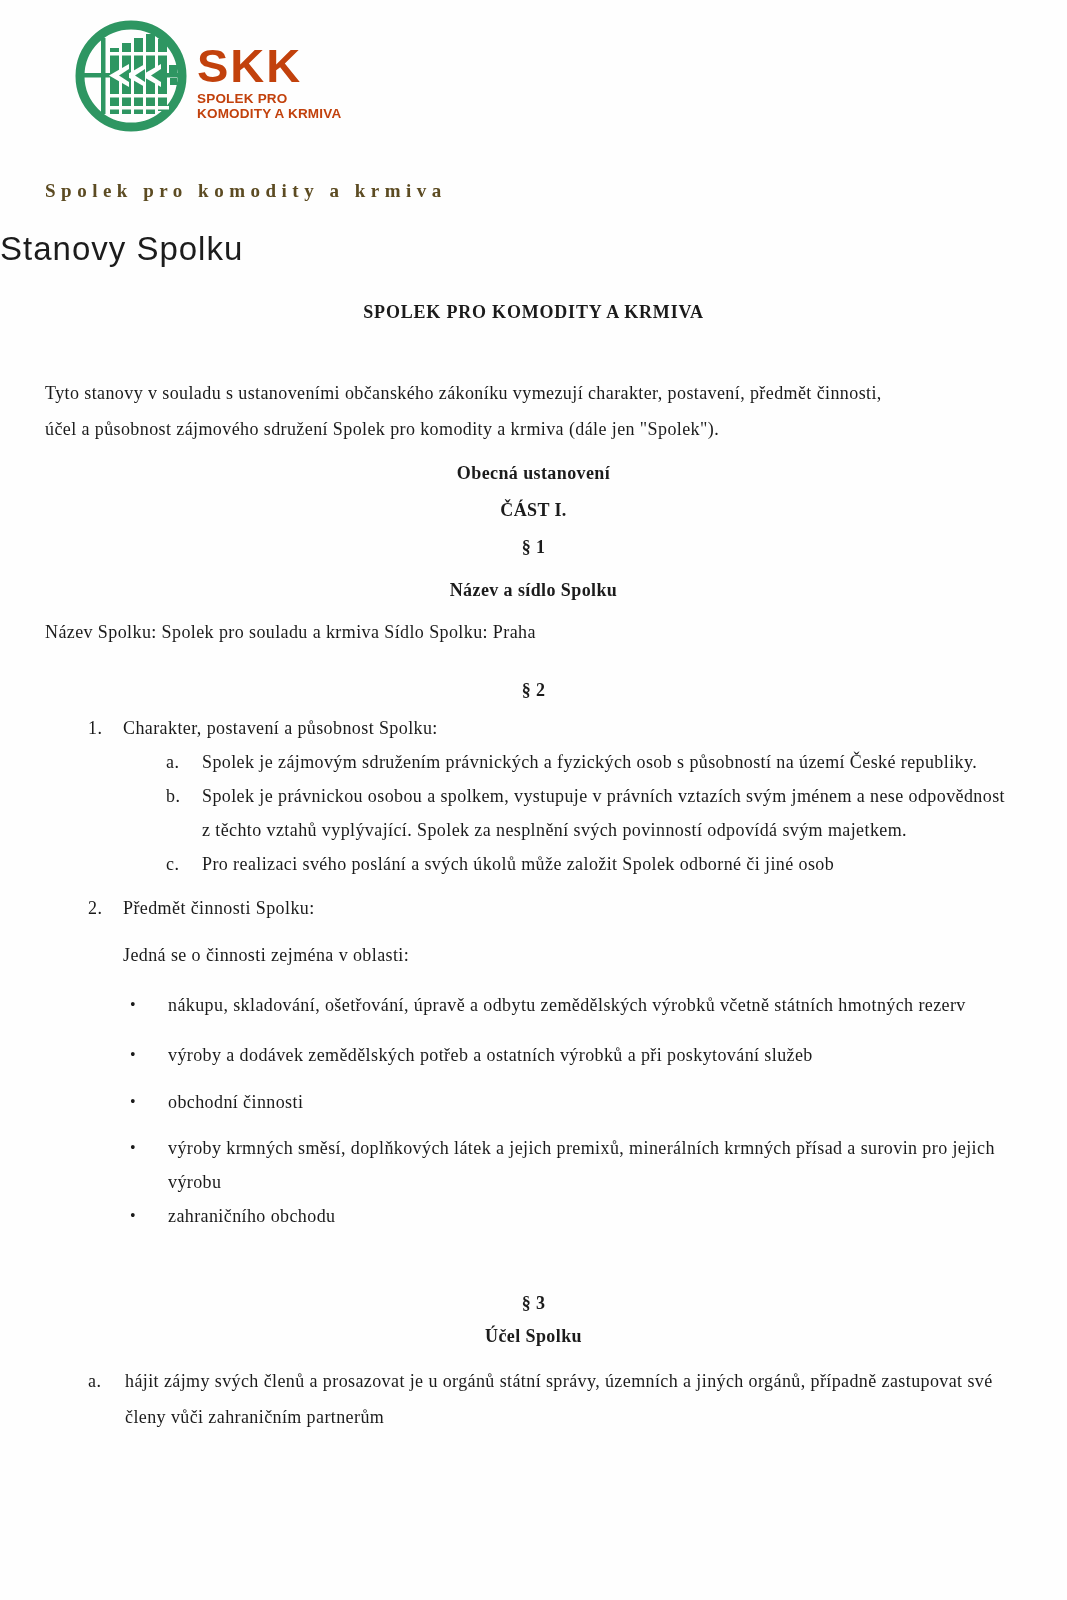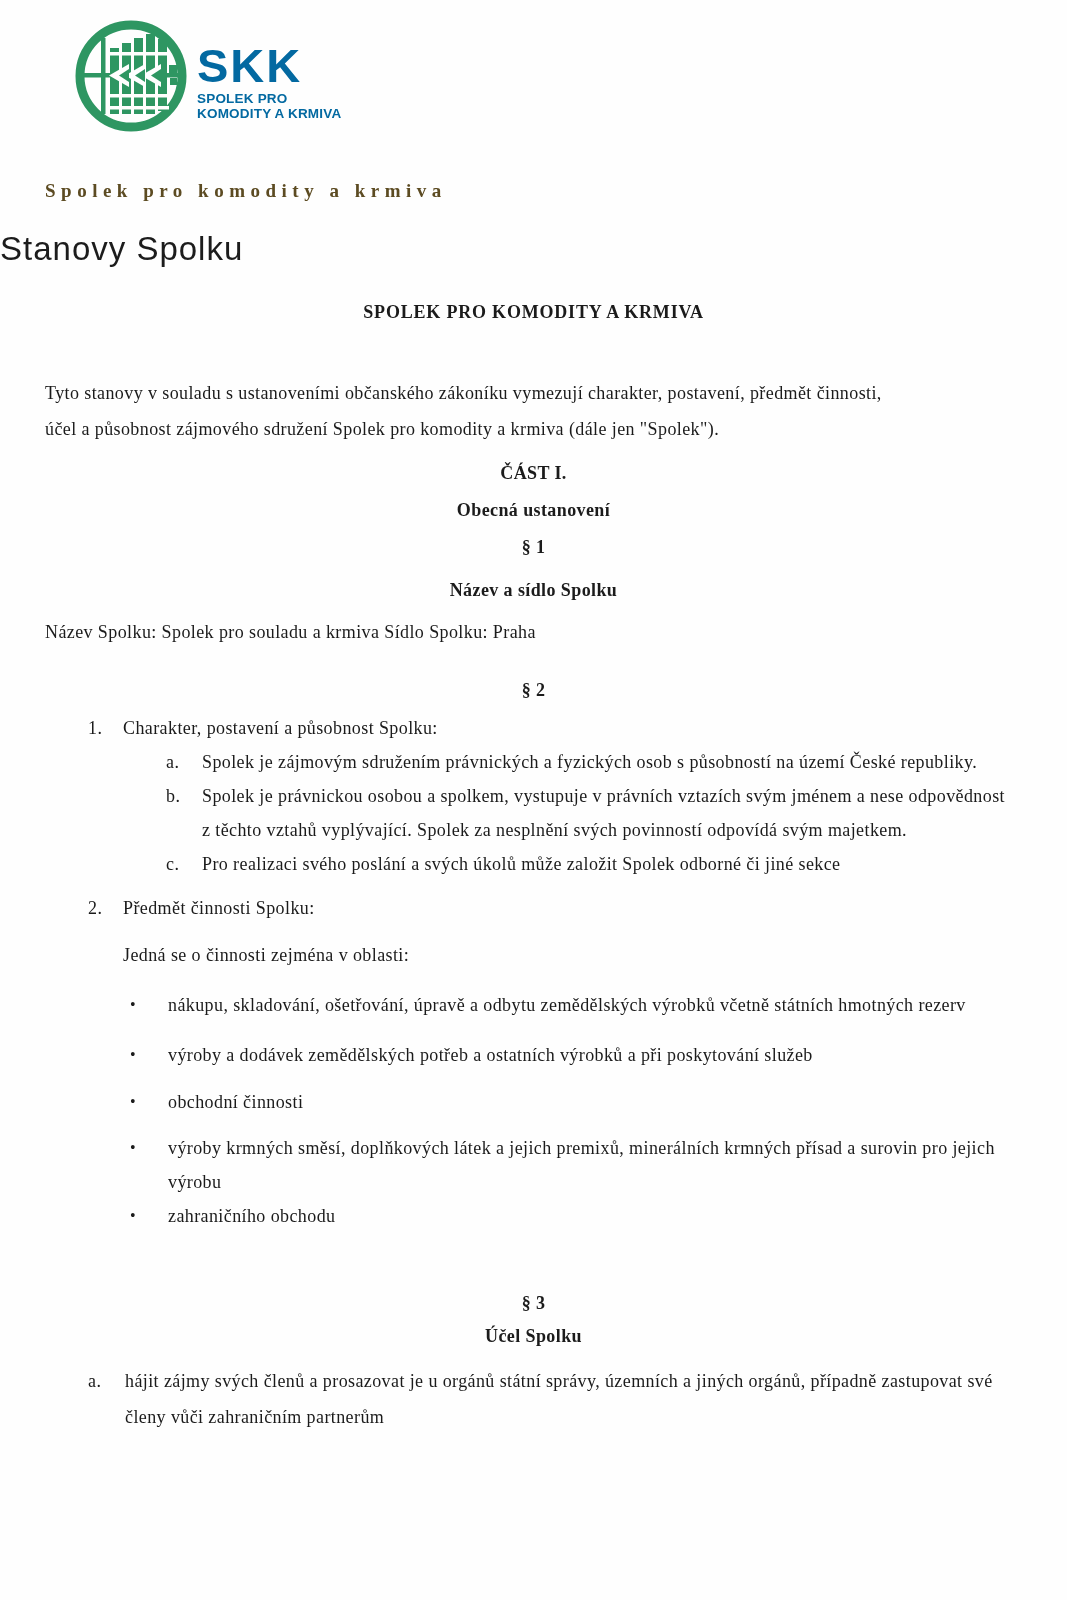--- a/index.html
+++ b/index.html
@@ -24,21 +24,21 @@
   
   .logo-row {
     display: flex;
     align-items: flex-start;
     margin: 18px 0 0 73px;
   }
   .logo-mark { width: 116px; height: 116px; flex: 0 0 auto; }
   .logo-text {
     margin: 26px 0 0 8px;
     font-family: "Liberation Sans", "DejaVu Sans", sans-serif;
-    color: #0369a1;
+    color: #c2410c;
   }
   .logo-acronym {
     font-size: 47px;
     font-weight: 700;
     line-height: 0.92;
     letter-spacing: 2px;
   }
   .logo-sub {
     margin-top: 4px;
     font-size: 13.5px;
@@ -196,22 +196,22 @@
     </div>
   </div>
 
   <div class="org-line">Spolek pro komodity a krmiva</div>
 
   <div class="doc-title">Stanovy Spolku</div>
   <div class="doc-subtitle">SPOLEK PRO KOMODITY A KRMIVA</div>
 
   <p class="intro">Tyto stanovy v souladu s ustanoveními občanského zákoníku vymezují charakter, postavení, předmět činnosti, účel a působnost zájmového sdružení Spolek pro komodity a krmiva (dále jen "Spolek").</p>
 
+  <div class="center-head">Obecná ustanovení</div>
   <div class="center-head">ČÁST I.</div>
-  <div class="center-head">Obecná ustanovení</div>
 
   <div class="center-head">§ 1</div>
   <div class="center-head mt22">Název a sídlo Spolku</div>
   <div class="body-line">Název Spolku: Spolek pro souladu a krmiva Sídlo Spolku: Praha</div>
 
   <div class="center-head mt37">§ 2</div>
 
   <div class="num-item">
     <span class="marker">1.</span>
     <span class="txt">Charakter, postavení a působnost Spolku:</span>
@@ -220,21 +220,21 @@
   <div class="sub-item">
     <span class="marker">a.</span>
     <span class="txt w790">Spolek je zájmovým sdružením právnických a fyzických osob s působností na území České republiky.</span>
   </div>
   <div class="sub-item">
     <span class="marker">b.</span>
     <span class="txt w805">Spolek je právnickou osobou a spolkem, vystupuje v právních vztazích svým jménem a nese odpovědnost z těchto vztahů vyplývající. Spolek za nesplnění svých povinností odpovídá svým majetkem.</span>
   </div>
   <div class="sub-item">
     <span class="marker">c.</span>
-    <span class="txt">Pro realizaci svého poslání a svých úkolů může založit Spolek odborné či jiné sekce</span>
+    <span class="txt">Pro realizaci svého poslání a svých úkolů může založit Spolek odborné či jiné osob</span>
   </div>
 
   <div class="num-item">
     <span class="marker">2.</span>
     <span class="txt">Předmět činnosti Spolku:</span>
   </div>
 
   <div class="lead-line">Jedná se o činnosti zejména v oblasti:</div>
 
   <div class="bullet-item gap16">

